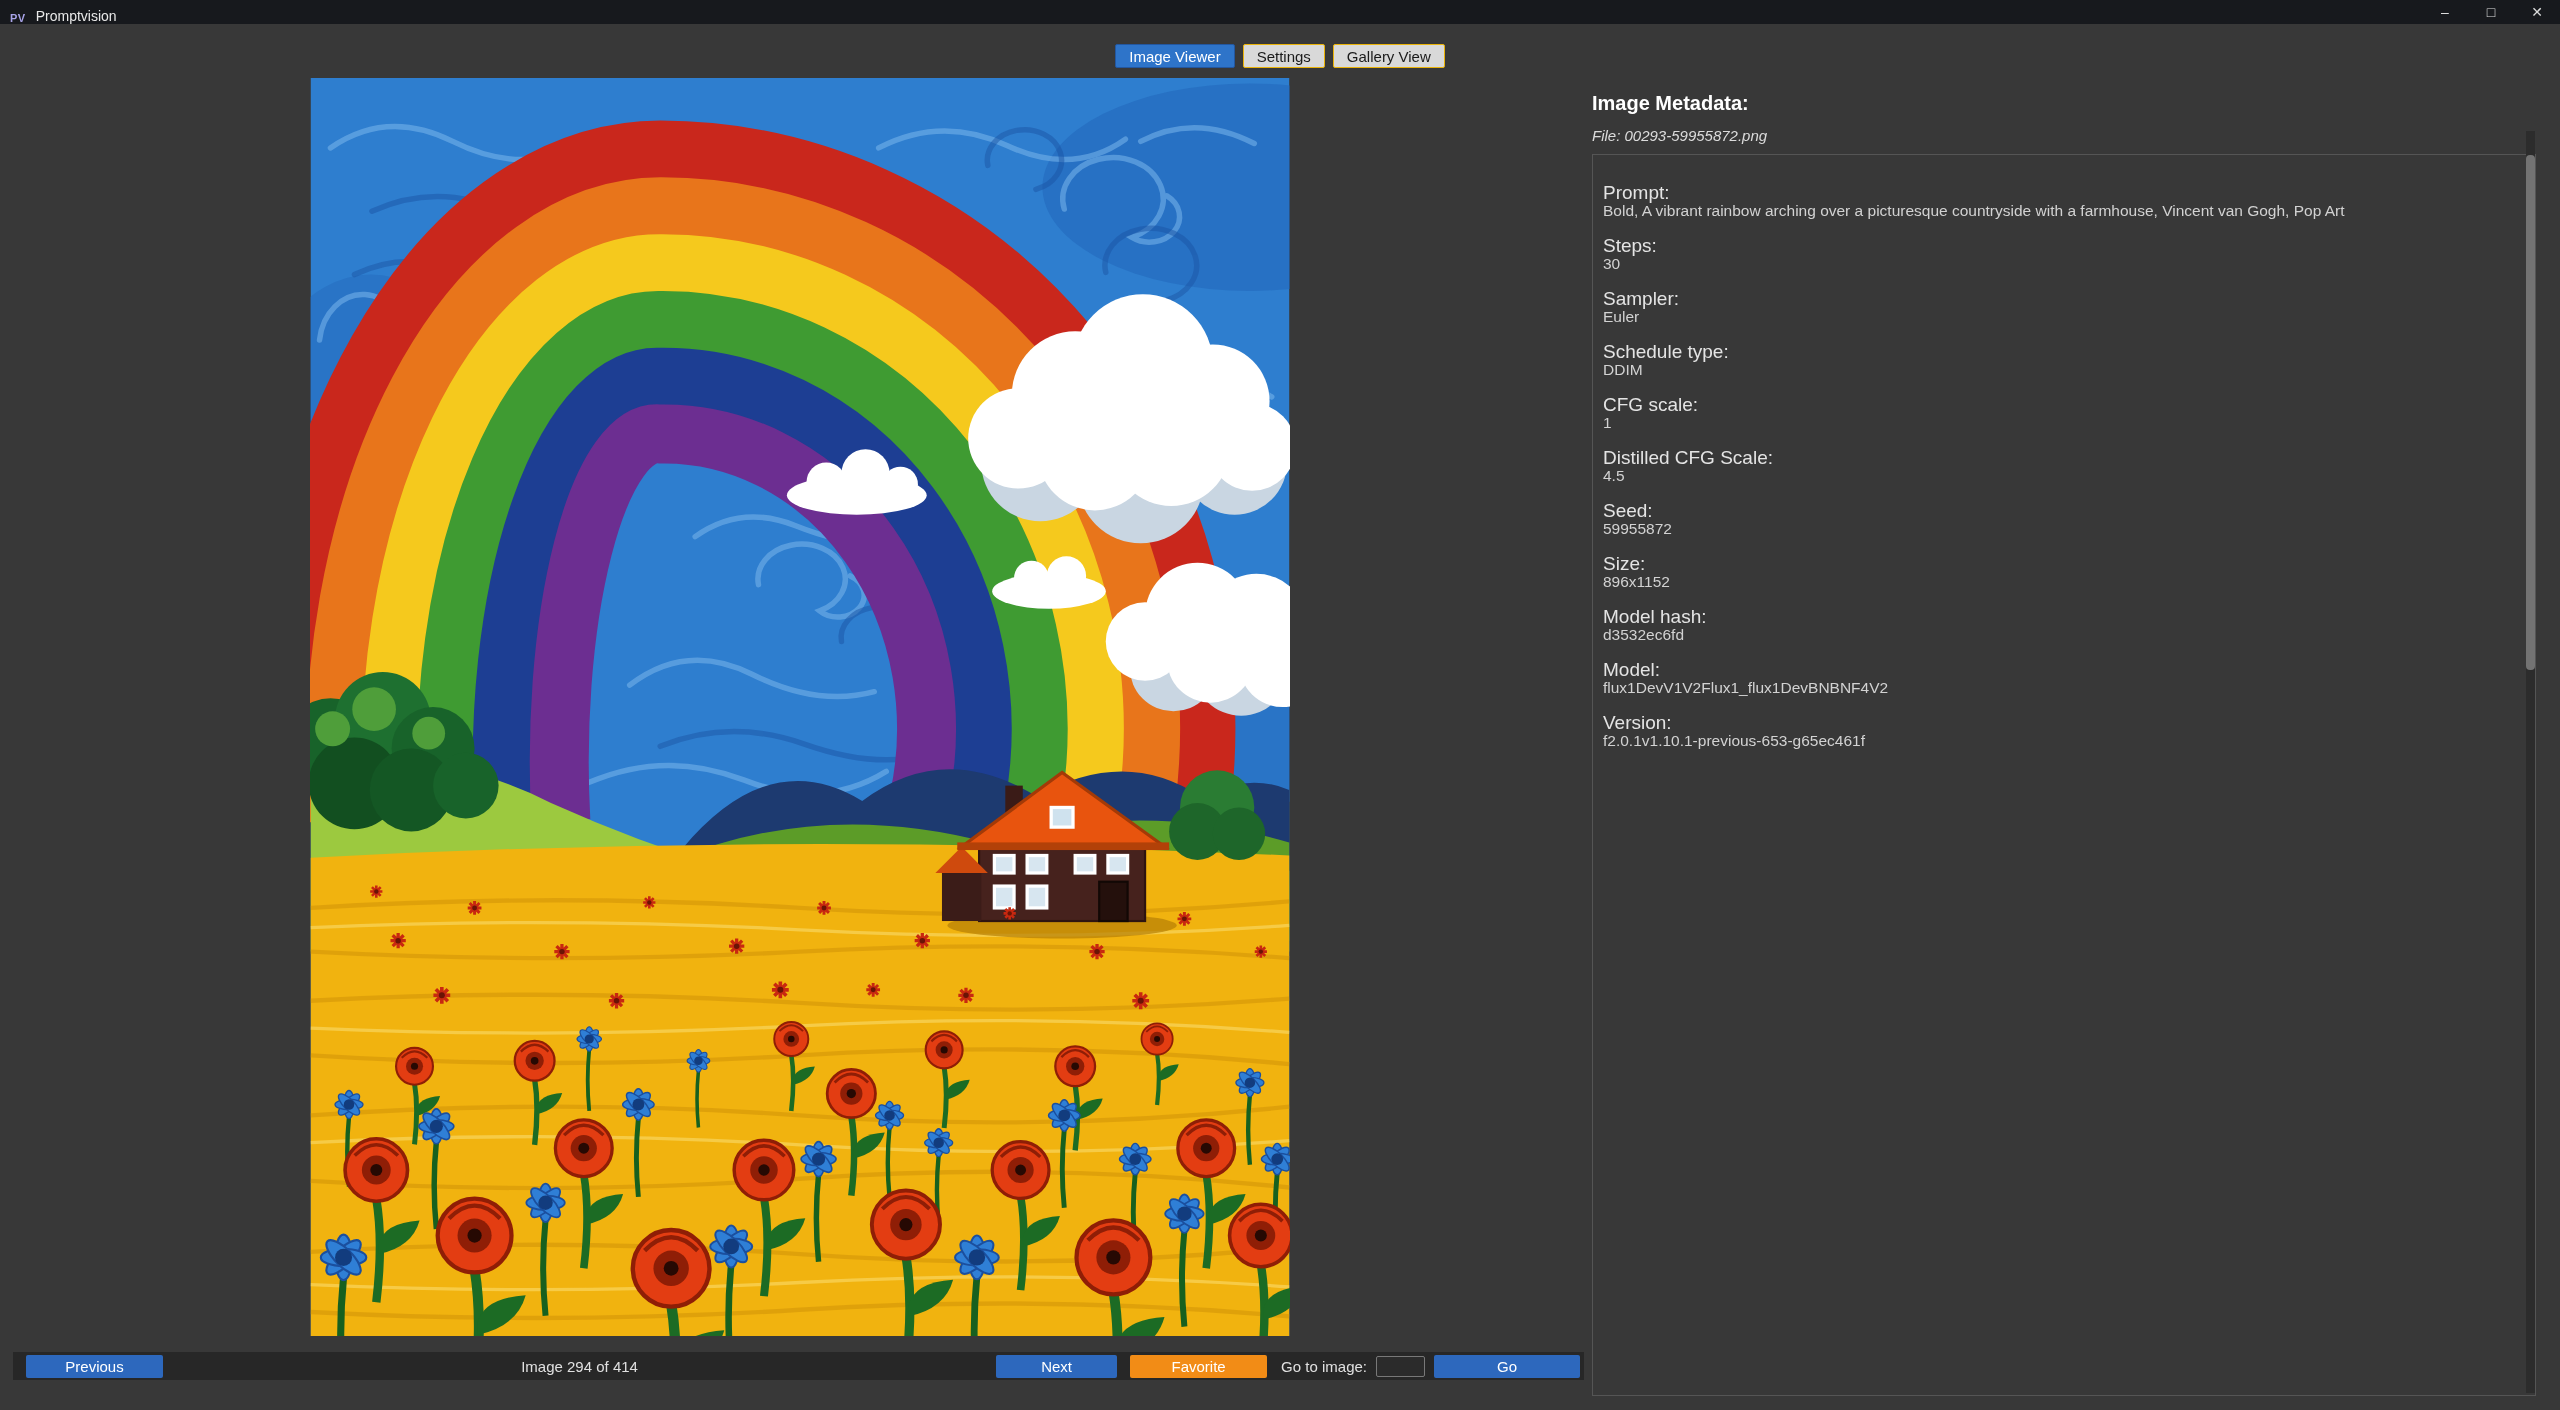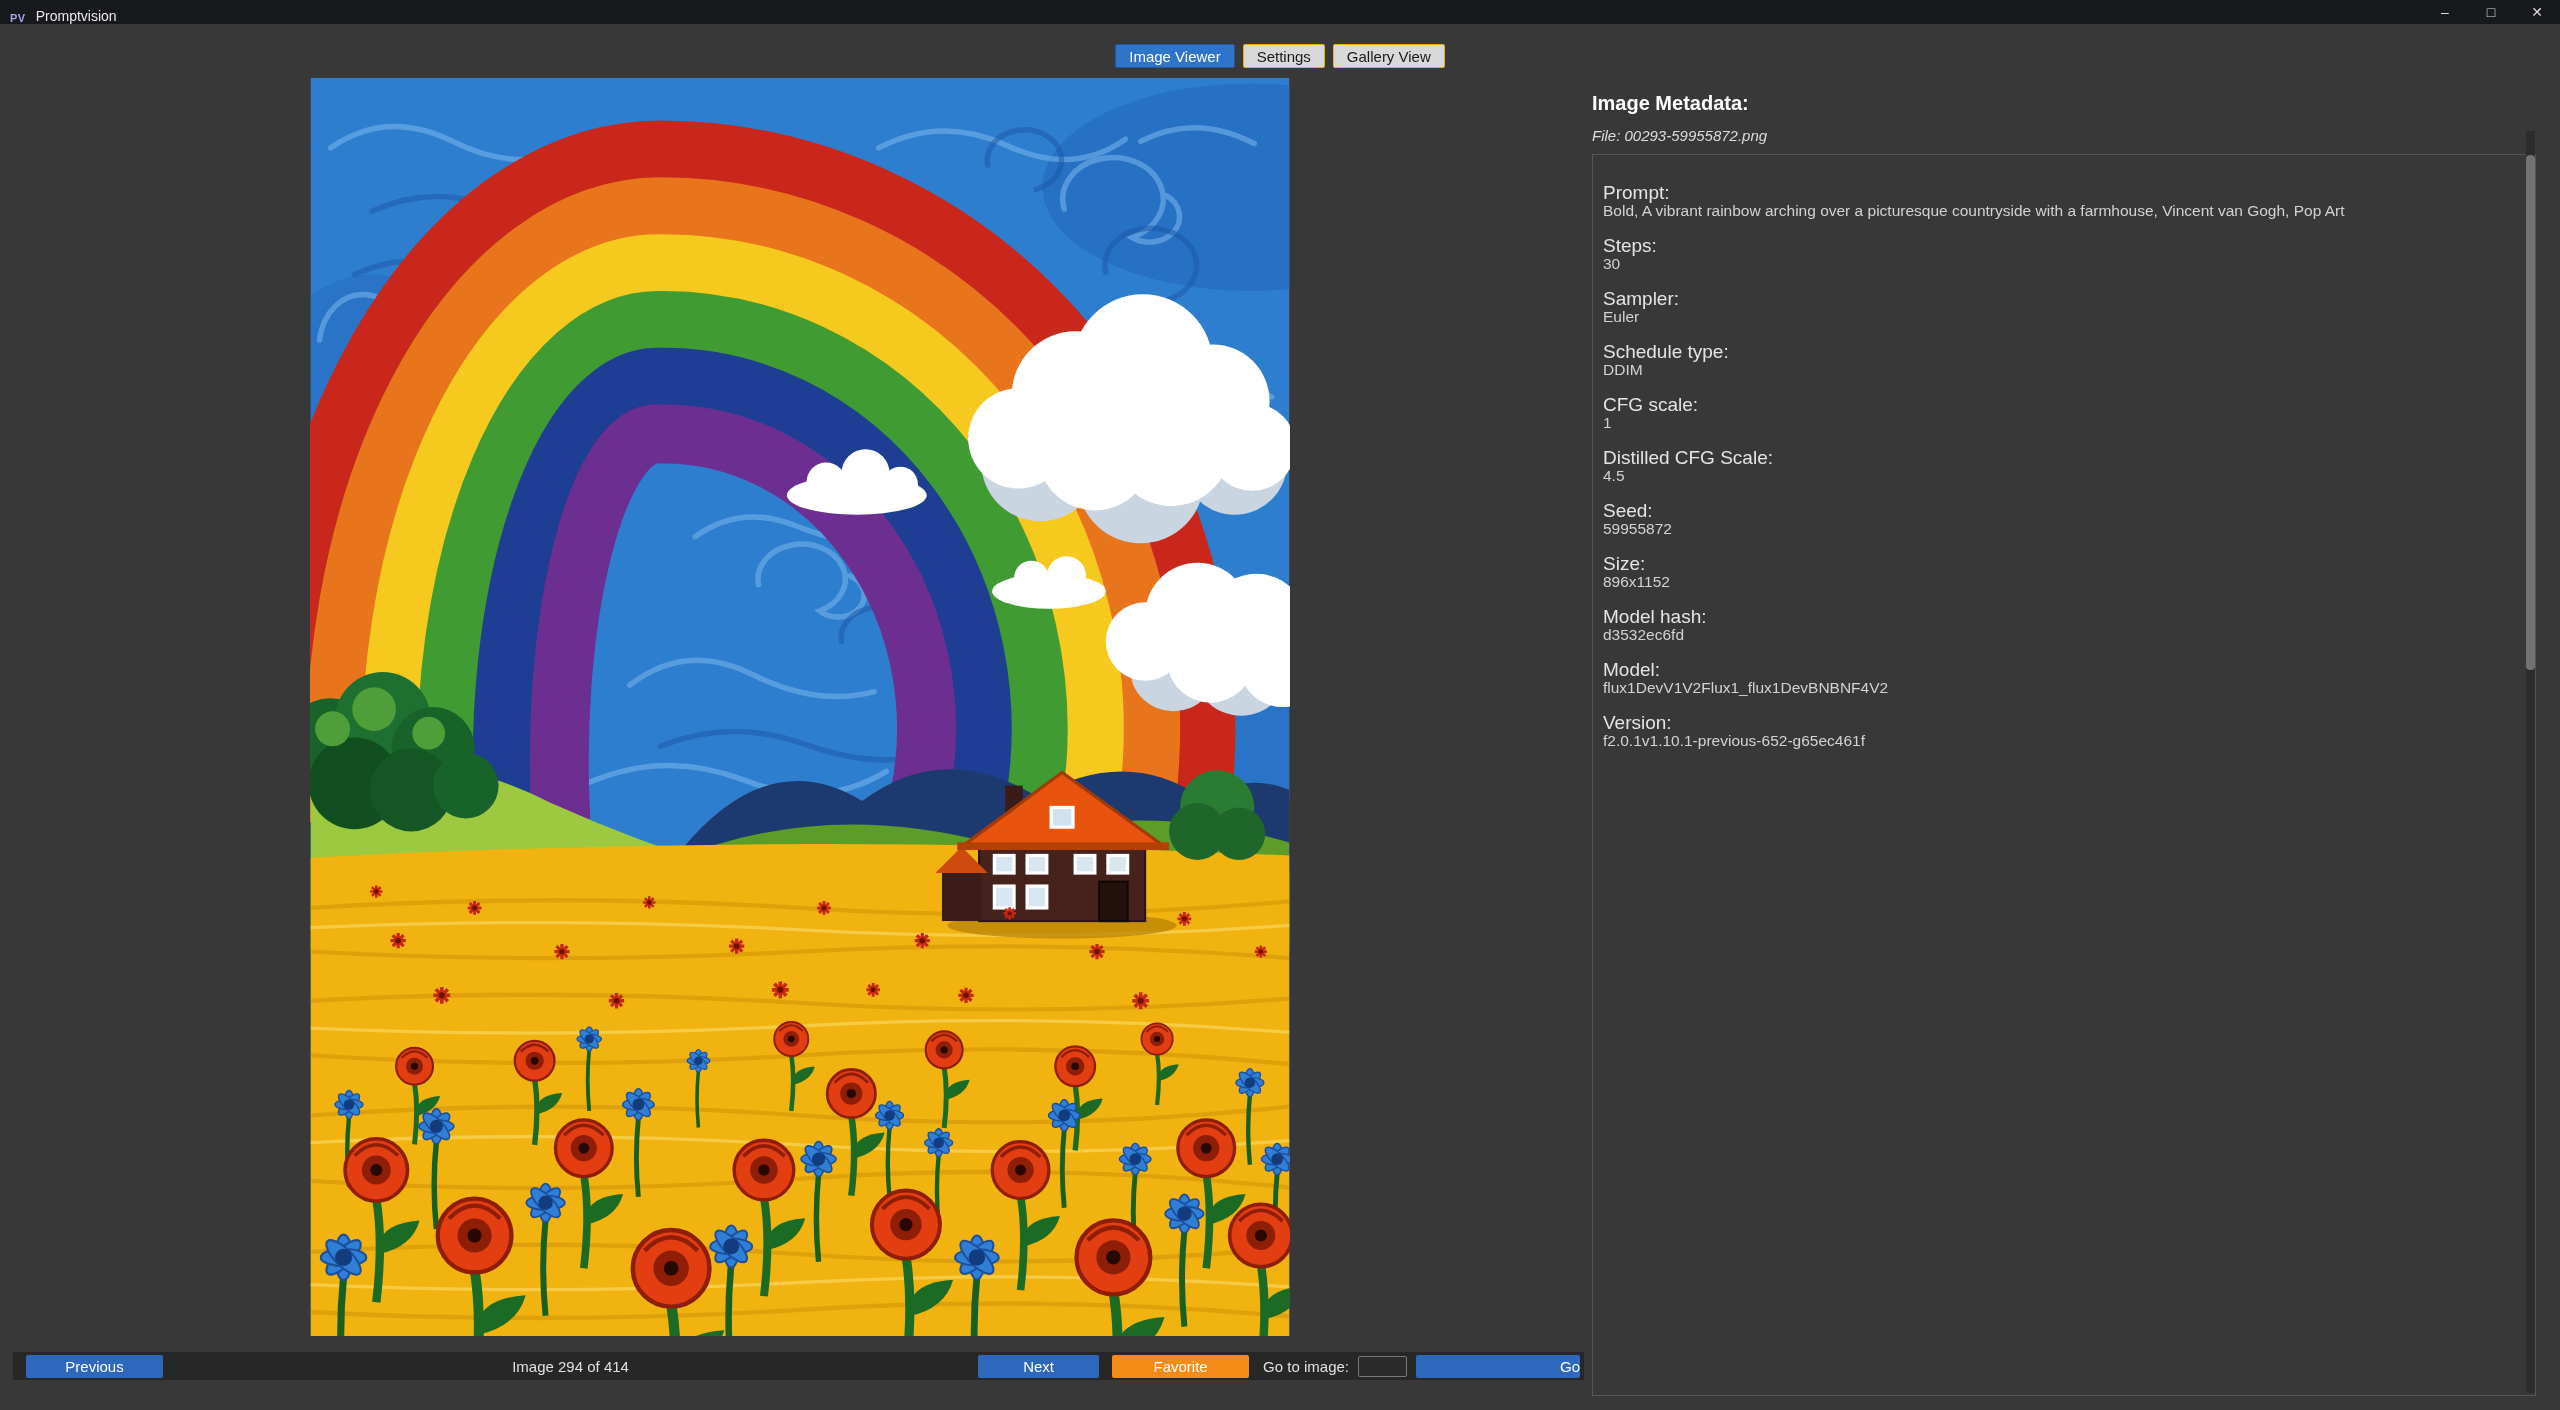--- a/index.html
+++ b/index.html
@@ -58,21 +58,21 @@
     display:flex; align-items:center;
   }
   .nav-btn {
     height:23px; border:none; border-radius:2px;
     background:#2d68bd; color:#ffffff; font-size:15px;
     font-family:"Liberation Sans", sans-serif;
   }
   .btn-previous { width:137px; margin-left:13px; }
   .btn-next { width:121px; }
   .btn-favorite { width:137px; margin-left:13px; background:#f28c16; }
-  .btn-go { width:164px; margin-left:9px; margin-right:4px;text-align:right; }
+  .btn-go { width:146px; margin-left:9px; margin-right:4px; }
   .counter { flex:1; text-align:center; font-size:15px; color:#e0e0e0; }
   .goto-label { margin-left:14px; font-size:15px; color:#e0e0e0; }
   .goto-input {
     width:49px; height:21px; margin-left:9px;
     background:#2b2b2b; border:1px solid #787878; border-radius:2px;
     color:#e8e8e8; font-size:14px; padding:0 4px;
     font-family:"Liberation Sans", sans-serif;
   }
 
   
@@ -391,20 +391,20 @@
       <div class="field">
         <div class="flabel">Model hash:</div>
         <div class="fvalue">d3532ec6fd</div>
       </div>
       <div class="field">
         <div class="flabel">Model:</div>
         <div class="fvalue">flux1DevV1V2Flux1_flux1DevBNBNF4V2</div>
       </div>
       <div class="field">
         <div class="flabel">Version:</div>
-        <div class="fvalue">f2.0.1v1.10.1-previous-652-g65ec461f</div>
+        <div class="fvalue">f2.0.1v1.10.1-previous-653-g65ec461f</div>
       </div>
     </div>
 </div>
 
 <div class="scrollbar">
   <div class="scroll-thumb"></div>
 </div>
 
 </body></html>

